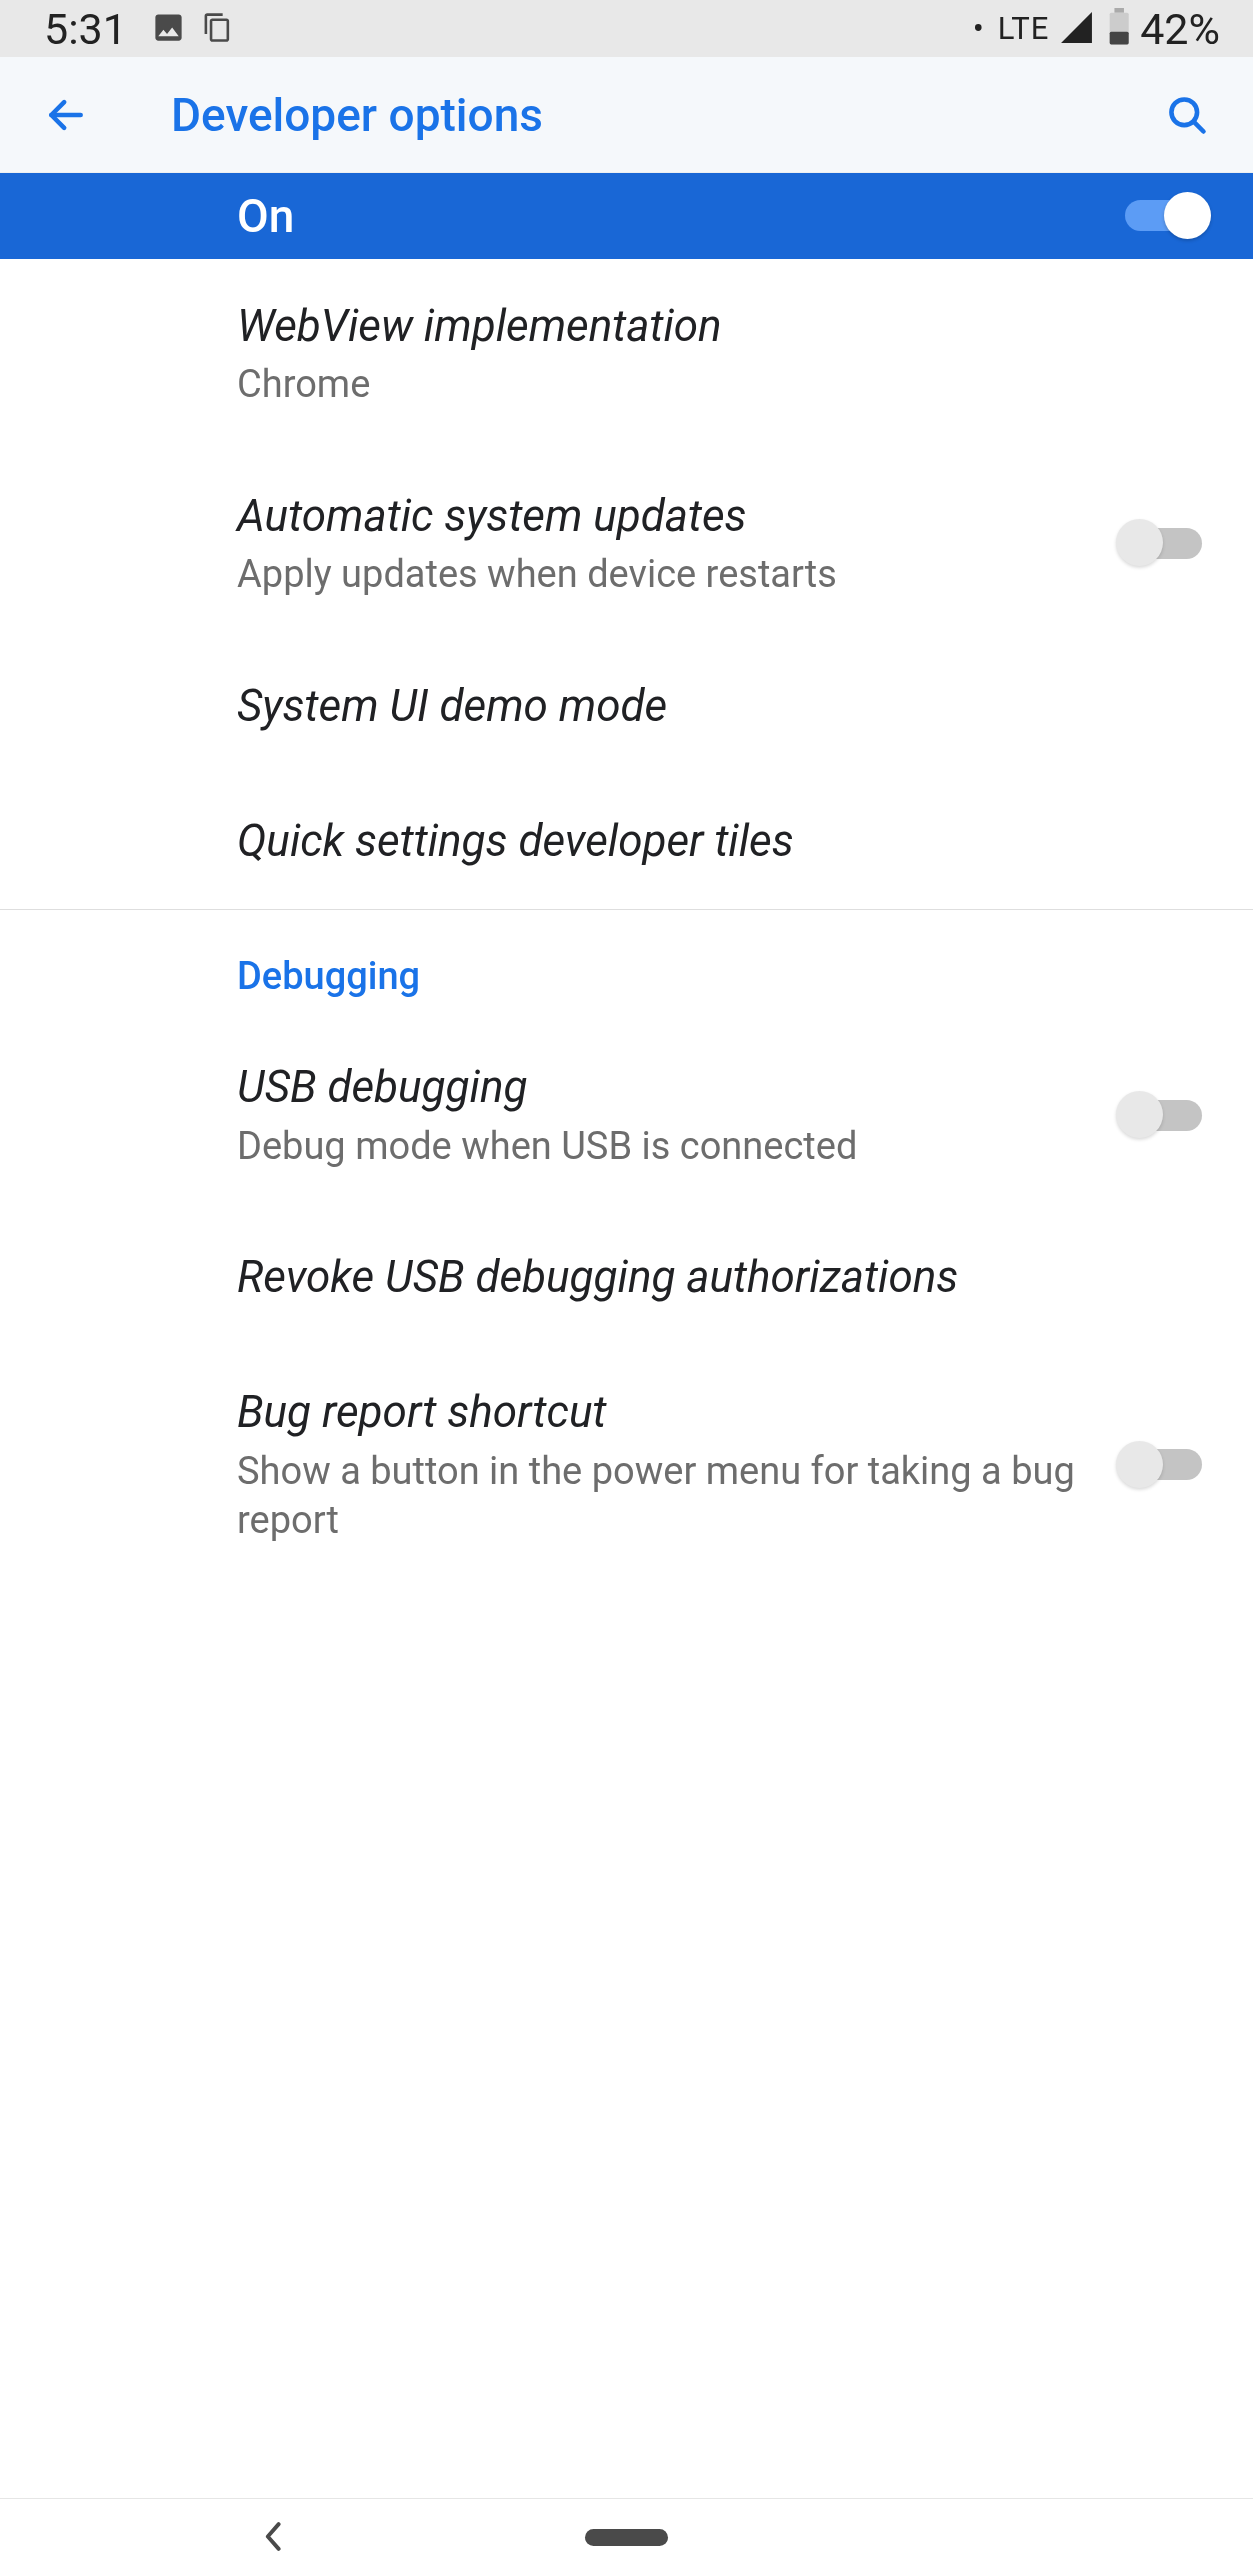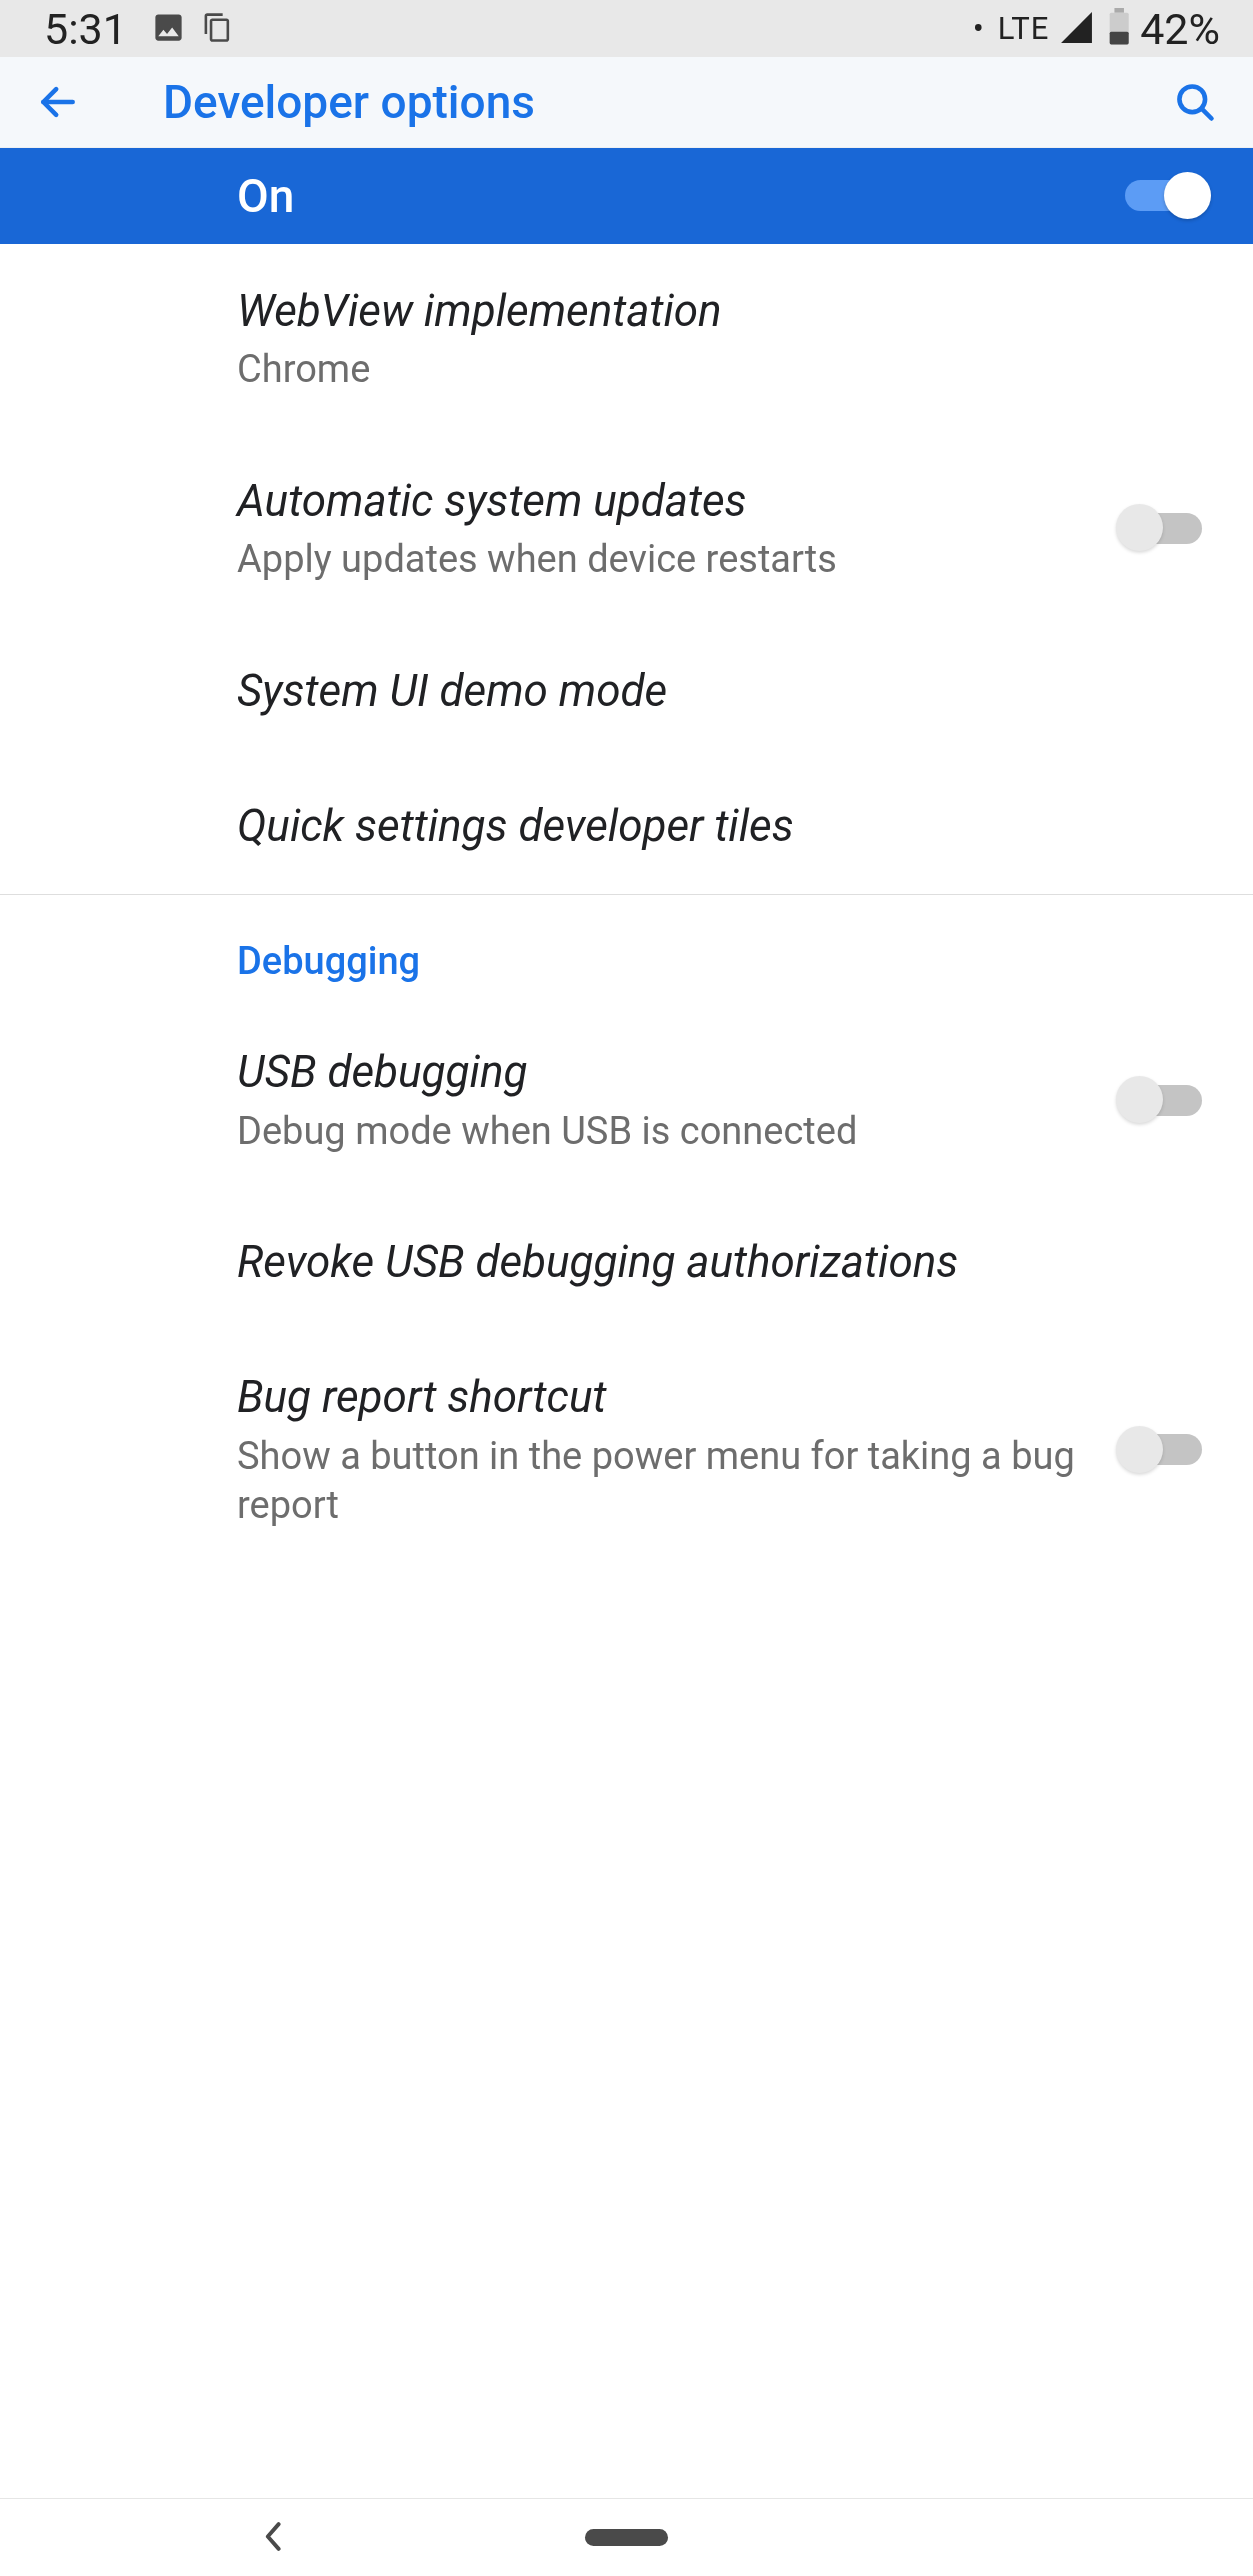--- a/index.html
+++ b/index.html
@@ -46,25 +46,25 @@
     .status-lte {
       font-size: 31px;
       font-weight: 400;
       letter-spacing: 0.9px;
     }
     .status-battery-text {
       font-size: 43px;
       font-weight: 400;
     }
     .app-bar {
-      height: 91px;
+      height: 116px;
       background: #f5f8fb;
       display: flex;
       align-items: center;
-      padding: 0 30px;
+      padding: 0 38px;
       border-bottom: 0.9px solid #eef0f2;
     }
     .back-btn {
       width: 56px;
       height: 56px;
       display: flex;
       align-items: center;
       justify-content: center;
       margin-right: 77px;
     }
@@ -75,21 +75,21 @@
       flex: 1;
     }
     .search-btn {
       width: 56px;
       height: 56px;
       display: flex;
       align-items: center;
       justify-content: center;
     }
     .master-toggle {
-      height: 96px;
+      height: 86px;
       background: #1967d6;
       display: flex;
       align-items: center;
       justify-content: space-between;
       padding: 0 44px 0 237px;
     }
     .master-toggle-label {
       color: #ffffff;
       font-size: 46px;
       font-weight: 500;

